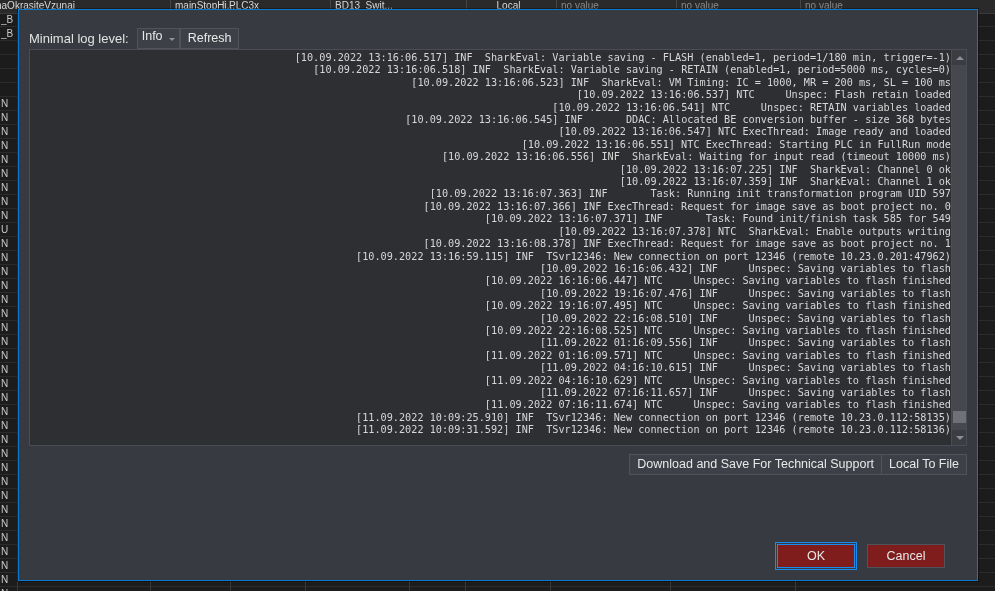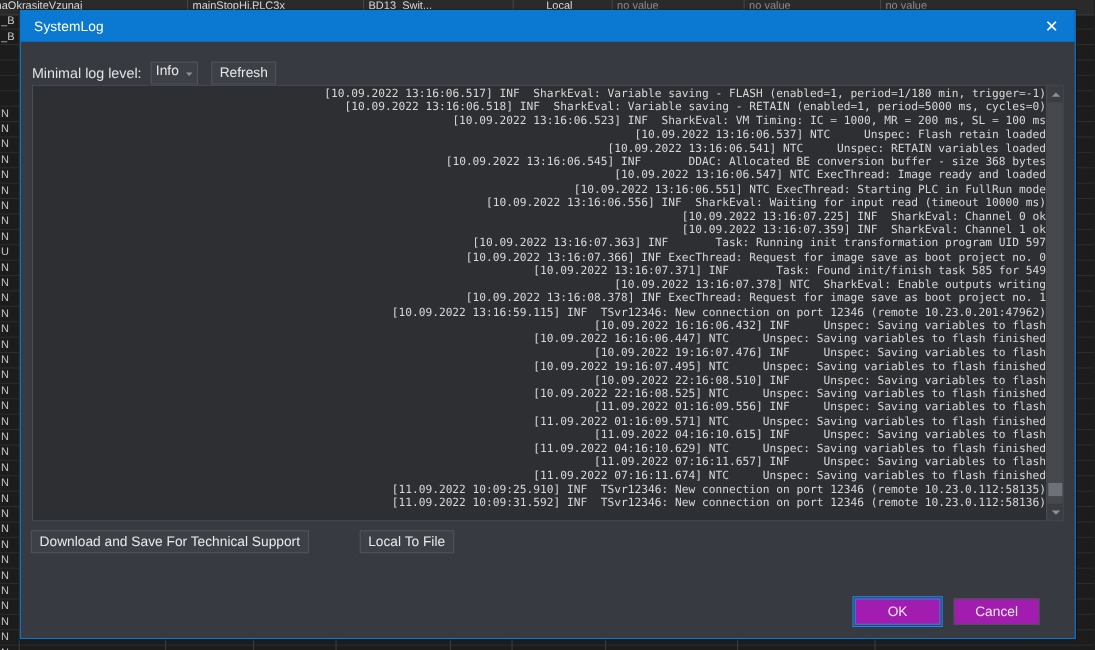--- a/index.html
+++ b/index.html
@@ -173,21 +173,21 @@
     border: 1px solid #50535a;
     color: #e8e8e8;
     font-size: 12.5px;
     height: 21px;
     line-height: 19px;
     padding: 0 7px;
     box-sizing: border-box;
     cursor: pointer;
     font-family: "Liberation Sans", sans-serif;
   }
-  .toolbar .btn { margin-left: 12px; }
+  .toolbar .btn { margin-left: 0; }
 
   .content-lbl {
     color: #e2e2e2;
     font-size: 12.5px;
     margin-top: 10px;
     margin-bottom: 4px;
     flex: 0 0 auto;
   }
 
   
@@ -255,41 +255,40 @@
     width: 13px;
     height: 12px;
     bottom: 22px;
     background: #6e7178;
     cursor: pointer;
   }
 
   
   .saverow {
     display: flex;
-    justify-content: flex-start;
+    justify-content: flex-end;
     margin-top: 8px;
     flex: 0 0 auto;
-    gap: 47px;
   }
   .saverow .btn { margin-left: -1px; }
 
   
   .footer {
     flex: 1 1 auto;
     display: flex;
     align-items: flex-end;
     justify-content: flex-end;
     padding-bottom: 12px;
     padding-right: 22px;
     gap: 12px;
   }
   .bigbtn {
     width: 78px;
     height: 24px;
-    background: #a21caf;
+    background: #7f1d1d;
     border: 1px solid #50535a;
     color: #e8e8e8;
     font-size: 12.5px;
     cursor: pointer;
     font-family: "Liberation Sans", sans-serif;
   }
   .bigbtn.primary {
     border: 1px solid #1a8cf0;
     outline: 1px solid #1a8cf0;
     outline-offset: 1px;
@@ -447,24 +446,20 @@
         <div class="bg-vline" style="left: 409px;"></div>
         <div class="bg-vline" style="left: 465px;"></div>
         <div class="bg-vline" style="left: 550px;"></div>
         <div class="bg-vline" style="left: 670px;"></div>
         <div class="bg-vline" style="left: 795px;"></div>
       </div>
   </div>
 
   <div id="dialog">
 
-    <div class="titlebar">
-      <span class="title">SystemLog</span>
-      <span class="close-btn">✕</span>
-    </div>
 
     <div class="dlg-body">
 
       <div class="toolbar">
         <span class="lbl">Minimal log level:</span>
         <div class="combo">
           <span class="val">Info</span>
           <span class="arrow"></span>
         </div>
         <button class="btn">Refresh</button>

